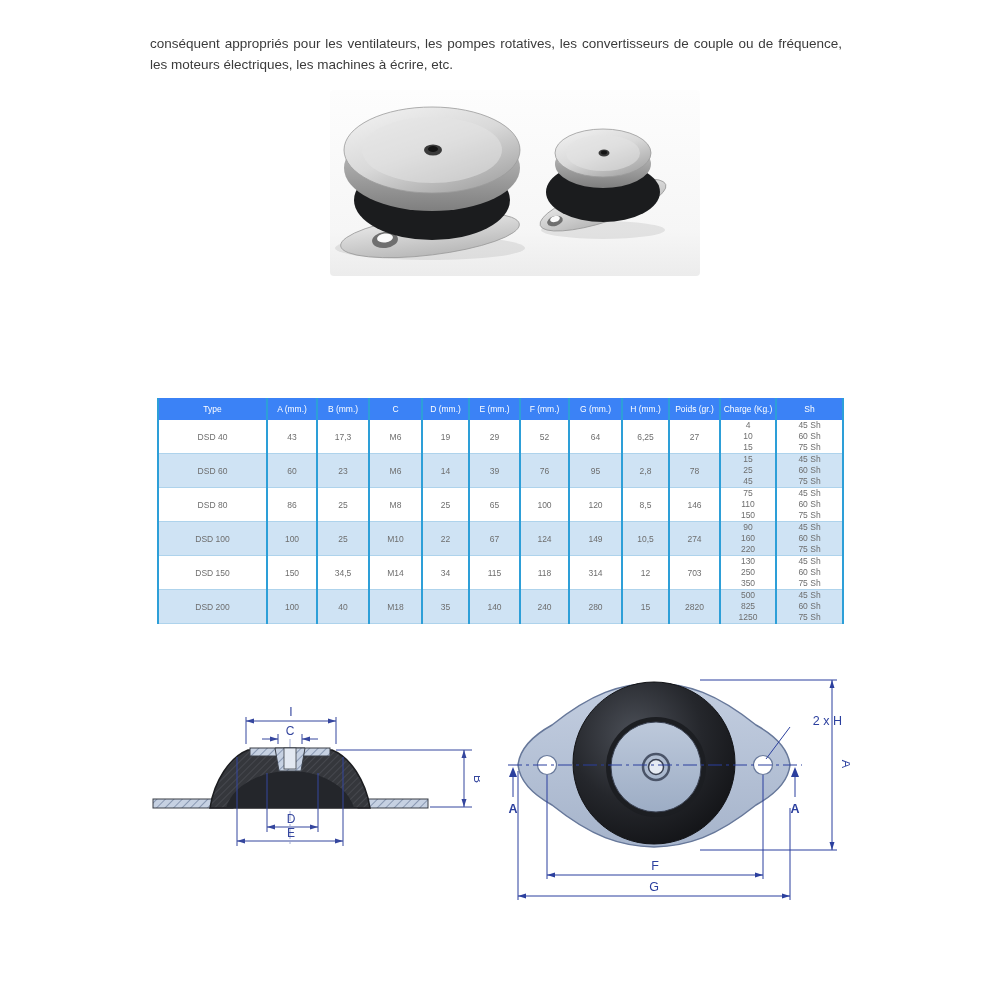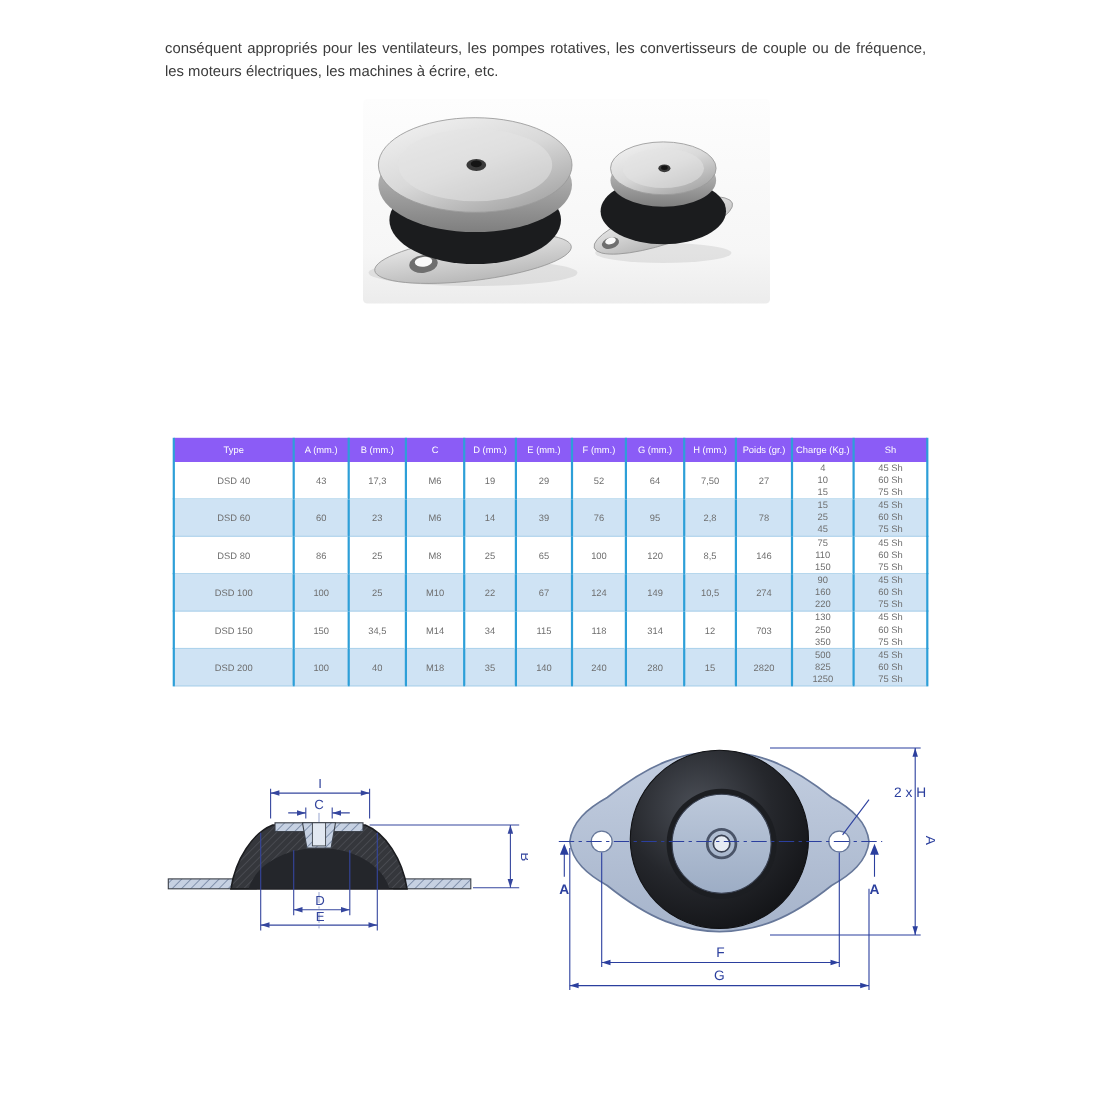--- a/index.html
+++ b/index.html
@@ -9,21 +9,21 @@
   }
   .intro {
     position:absolute; left:150px; top:19px; width:692px;
     font-size:13.5px; line-height:21px; color:#3b3b3b; text-align:justify;
   }
   .photo { position:absolute; left:330px; top:88px; }
   .table-wrap { position:absolute; left:157px; top:398px; }
   table.spec { border-collapse:collapse; table-layout:fixed; width:685px;
                border-left:2px solid #2d9fd8; border-right:2px solid #2d9fd8; border-bottom:1px solid #aed3ec; }
   table.spec th {
-    background:#8b5cf6; color:#ffffff; font-weight:normal; font-size:8.5px;
+    background:#3b82f6; color:#ffffff; font-weight:normal; font-size:8.5px;
     height:22px; padding:0; border-left:2px solid #2d9fd8; text-align:center;
   }
   table.spec th:first-child { border-left:none; }
   table.spec td {
     font-size:8.5px; color:#6e6e6e; text-align:center; vertical-align:middle;
     padding:0; border-left:2px solid #2d9fd8; height:33px;
   }
   table.spec td:first-child { border-left:none; }
   tr.trow.alt td { background:#cfe3f4; }
   tr.trow + tr.trow td { border-top:1px solid #aed3ec; }
@@ -134,21 +134,21 @@
       <tbody>
           <tr class="trow">
             <td>DSD 40</td>
             <td>43</td>
             <td>17,3</td>
             <td>M6</td>
             <td>19</td>
             <td>29</td>
             <td>52</td>
             <td>64</td>
-            <td>7,50</td>
+            <td>6,25</td>
             <td>27</td>
             <td class="stack">
               <div>4</div>
               <div>10</div>
               <div>15</div>
             </td>
             <td class="stack">
               <div>45 Sh</div>
               <div>60 Sh</div>
               <div>75 Sh</div>

